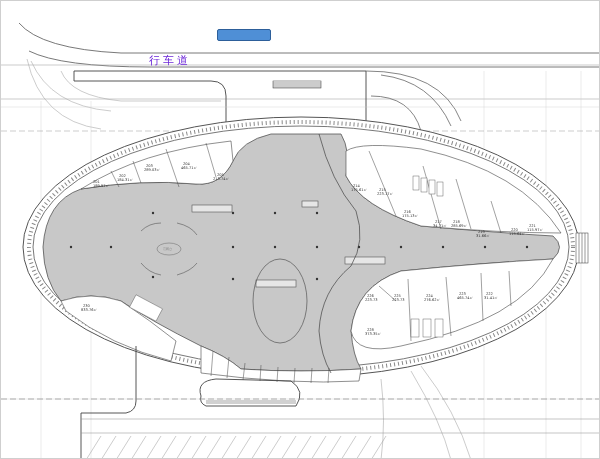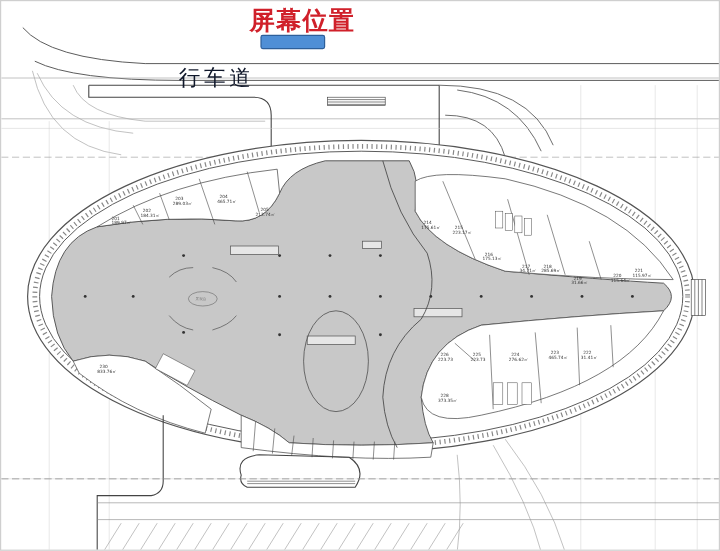--- a/index.html
+++ b/index.html
@@ -1,20 +1,20 @@
 <!DOCTYPE html>
 <html><head>
 <meta charset="utf-8">
 <style>
   html, body { margin: 0; padding: 0; background: #ffffff; }
   body { width: 600px; height: 459px; overflow: hidden; position: relative; font-family: "DejaVu Sans", sans-serif; }
   .frame { position: absolute; left: 0; top: 0; width: 598px; height: 457px; border: 1px solid #cfcfcf; background: #ffffff; overflow: hidden; }
   .title { position: absolute; left: 207px; top: 2px; font-family: "DejaVu Serif", serif; font-weight: bold; font-size: 21px; color: #d0202a; letter-spacing: 1px; white-space: nowrap; }
   .marker { position: absolute; left: 216px; top: 28px; width: 54px; height: 12px; background: #4f8fd6; border: 1.5px solid #2d5f9a; border-radius: 2px; box-sizing: border-box; }
-  .road-label { position: absolute; left: 148px; top: 52px; font-size: 18px; color: #0f172a; letter-spacing: 3px; white-space: nowrap; }
+  .road-label { position: absolute; left: 148px; top: 52px; font-size: 11px; color: #6d28d9; letter-spacing: 3px; white-space: nowrap; }
   svg.plan { position: absolute; left: 0; top: 0; }
   .rm { font-family: "DejaVu Sans", sans-serif; font-size: 3.6px; fill: #333; }
   .note { font-family: "DejaVu Sans", sans-serif; font-size: 3px; fill: #777; }
 </style>
 </head>
 <body>
 
 <div class="frame">
 
   <svg class="plan" width="600" height="459" viewBox="0 0 600 459" xmlns="http://www.w3.org/2000/svg">
@@ -265,16 +265,15 @@
     <g fill="none" stroke="#999" stroke-width="0.5">
       <path d="M410 370 Q440 420 450 459"></path>
       <path d="M420 365 Q455 410 470 459"></path>
       <path d="M380 378 Q385 420 380 459"></path>
     </g>
     <g stroke="#aaa" stroke-width="0.5" stroke-dasharray="6 3">
       <line x1="0" y1="398" x2="600" y2="398"></line>
     </g>
   </svg>
 
-  <div class="title">屏幕位置</div>
   <div class="marker"></div>
   <div class="road-label">行车道</div>
 </div>
 
 </body></html>

